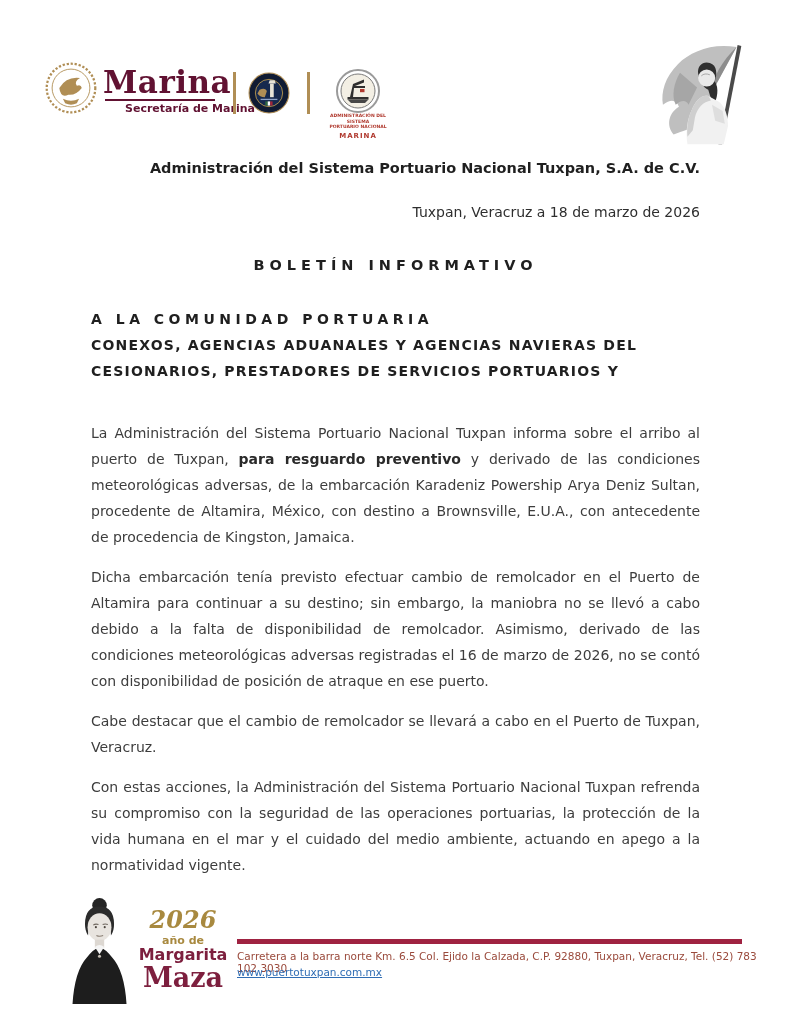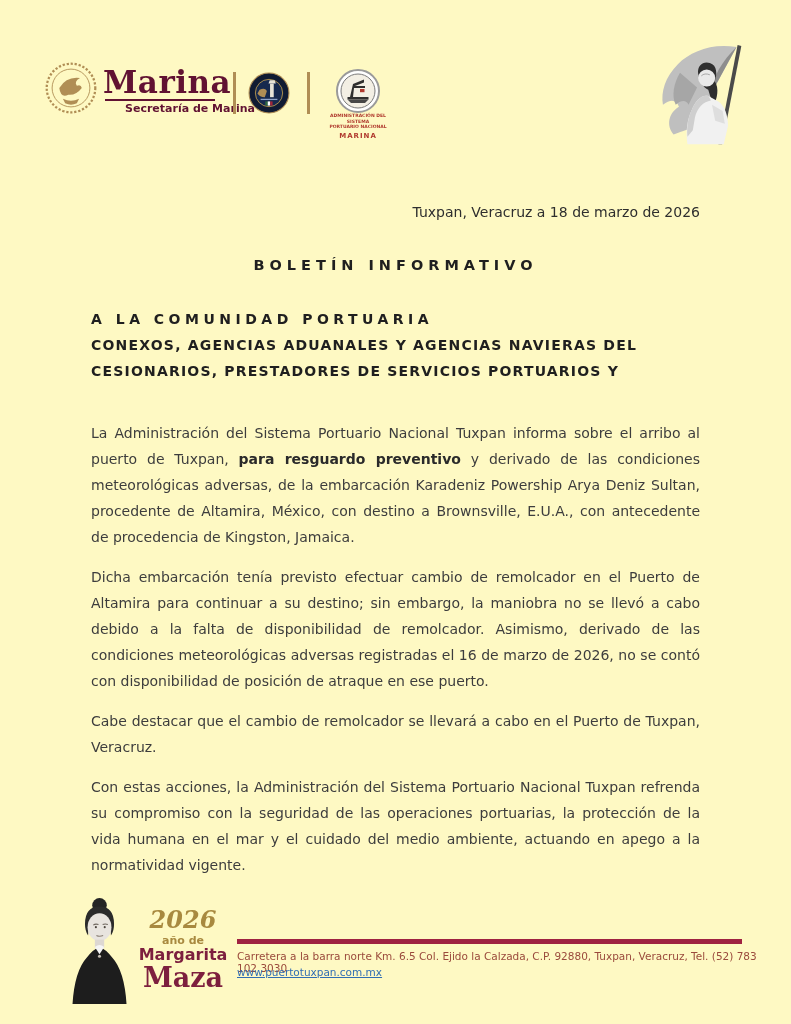--- a/index.html
+++ b/index.html
@@ -1,18 +1,18 @@
 <!DOCTYPE html>
 <html><head>
 <meta charset="utf-8">
 <style>
   * { margin:0; padding:0; box-sizing:border-box; }
   html,body { background:#e8e8e8; }
   .page {
-    position:relative; width:791px; height:1024px; background:#fef9c3;
+    position:relative; width:791px; height:1024px; background:#ffffff;
     margin:0 auto; overflow:hidden;
     font-family:"DejaVu Sans","Liberation Sans",sans-serif;
     color:#3d3d3d;
   }
   
   .hdr-eagle { position:absolute; left:44px; top:60px; width:54px; height:56px; }
   .hdr-wordmark {
     position:absolute; left:103px; top:64px;
     font-family:"DejaVu Serif","Liberation Serif",serif;
     font-weight:bold; font-size:31px; color:#611232; letter-spacing:0.5px;
@@ -120,20 +120,21 @@
     <path d="M30 30 C24 40 22 52 26 60 C32 55 36 56 38 60 L46 44 Z" fill="#a6a6a6"></path>
     <path d="M84 4 L66 97 L69.5 97 L87.5 5 Z" fill="#4a4a4a"></path>
     <path d="M47 31 C46 23 52 19 58 21 C65 23 65 32 62.5 38 C67 44 65 55 61 61 L56.5 46 C52 44 48 38 47 31 Z" fill="#2f2f2f"></path>
     <circle cx="55" cy="35" r="8" fill="#e9e9e9"></circle>
     <path d="M50 33 q3 -3 8 -1" stroke="#9c9c9c" stroke-width="0.8" fill="none"></path>
     <path d="M41 65 C45 55 51 50 57 52 L66 57 C72 61 75 70 75 80 L71 97 L37 97 C35 85 37 73 41 65 Z" fill="#f1f1f1"></path>
     <path d="M41 65 C45 55 51 50 57 52 L59 56 C52 57 46 63 44 72 L42 84 L37 90 C36 80 38 71 41 65 Z" fill="#cfcfcf"></path>
     <path d="M60 60 L70 66 L72 78 L63 75 Z" fill="#dedede"></path>
   </svg>
 
+  <div class="org-title">Administración del Sistema Portuario Nacional Tuxpan, S.A. de C.V.</div>
 
   <div class="dateline">Tuxpan, Veracruz a 18 de marzo de 2026</div>
 
   <div class="bulletin-title">BOLETÍN INFORMATIVO</div>
 
   <div class="addressee">
     <div class="l1">A LA COMUNIDAD PORTUARIA</div>
     <div class="ln">CONEXOS, AGENCIAS ADUANALES Y AGENCIAS NAVIERAS DEL</div>
     <div class="ln">CESIONARIOS, PRESTADORES DE SERVICIOS PORTUARIOS Y</div>
   </div>

